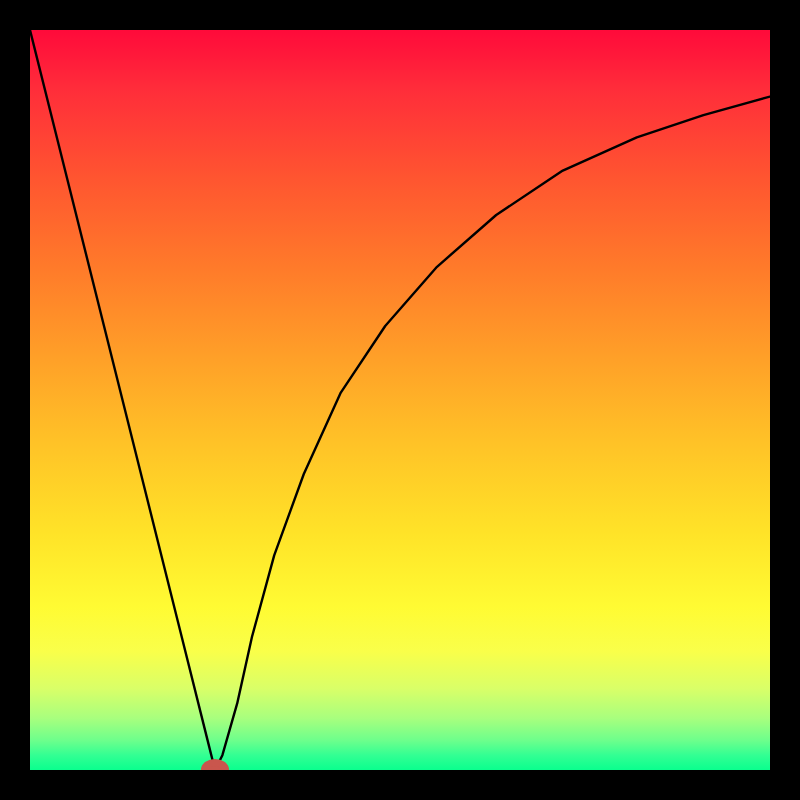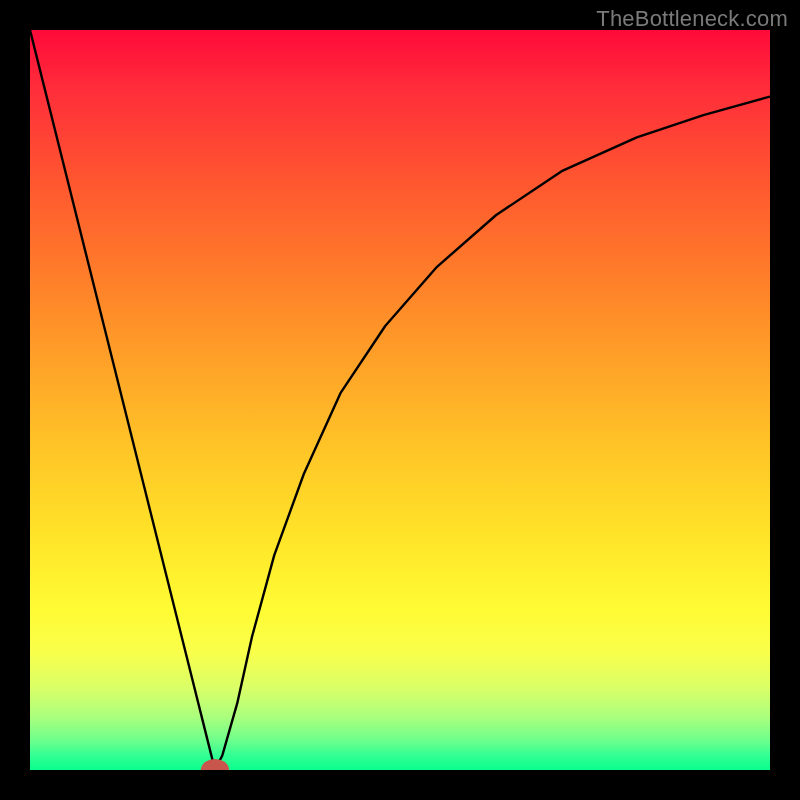--- a/index.html
+++ b/index.html
@@ -80,14 +80,13 @@
 
   <div class="plot-area">
     <div class="gradient-bg"></div>
 
     <svg class="curve-svg" viewBox="0 0 100 100" preserveAspectRatio="none">
       <path class="curve-path" vector-effect="non-scaling-stroke" d="M0.000 0.000 L5.000 20.000 L10.000 40.000 L15.000 60.000 L20.000 80.000 L24.000 96.000 L25.000 100.000 L26.000 98.000 L28.000 91.000 L30.000 82.000 L33.000 71.000 L37.000 60.000 L42.000 49.000 L48.000 40.000 L55.000 32.000 L63.000 25.000 L72.000 19.000 L82.000 14.500 L91.000 11.500 L100.000 9.000"></path>
       <ellipse class="marker" cx="25" cy="100" rx="1.4" ry="1" fill="#c9564d" stroke="#c9564d"></ellipse>
     </svg>
   </div>
 
-  <div class="attribution">TheBottleneck.com</div>
 </div>
 
 </body></html>

